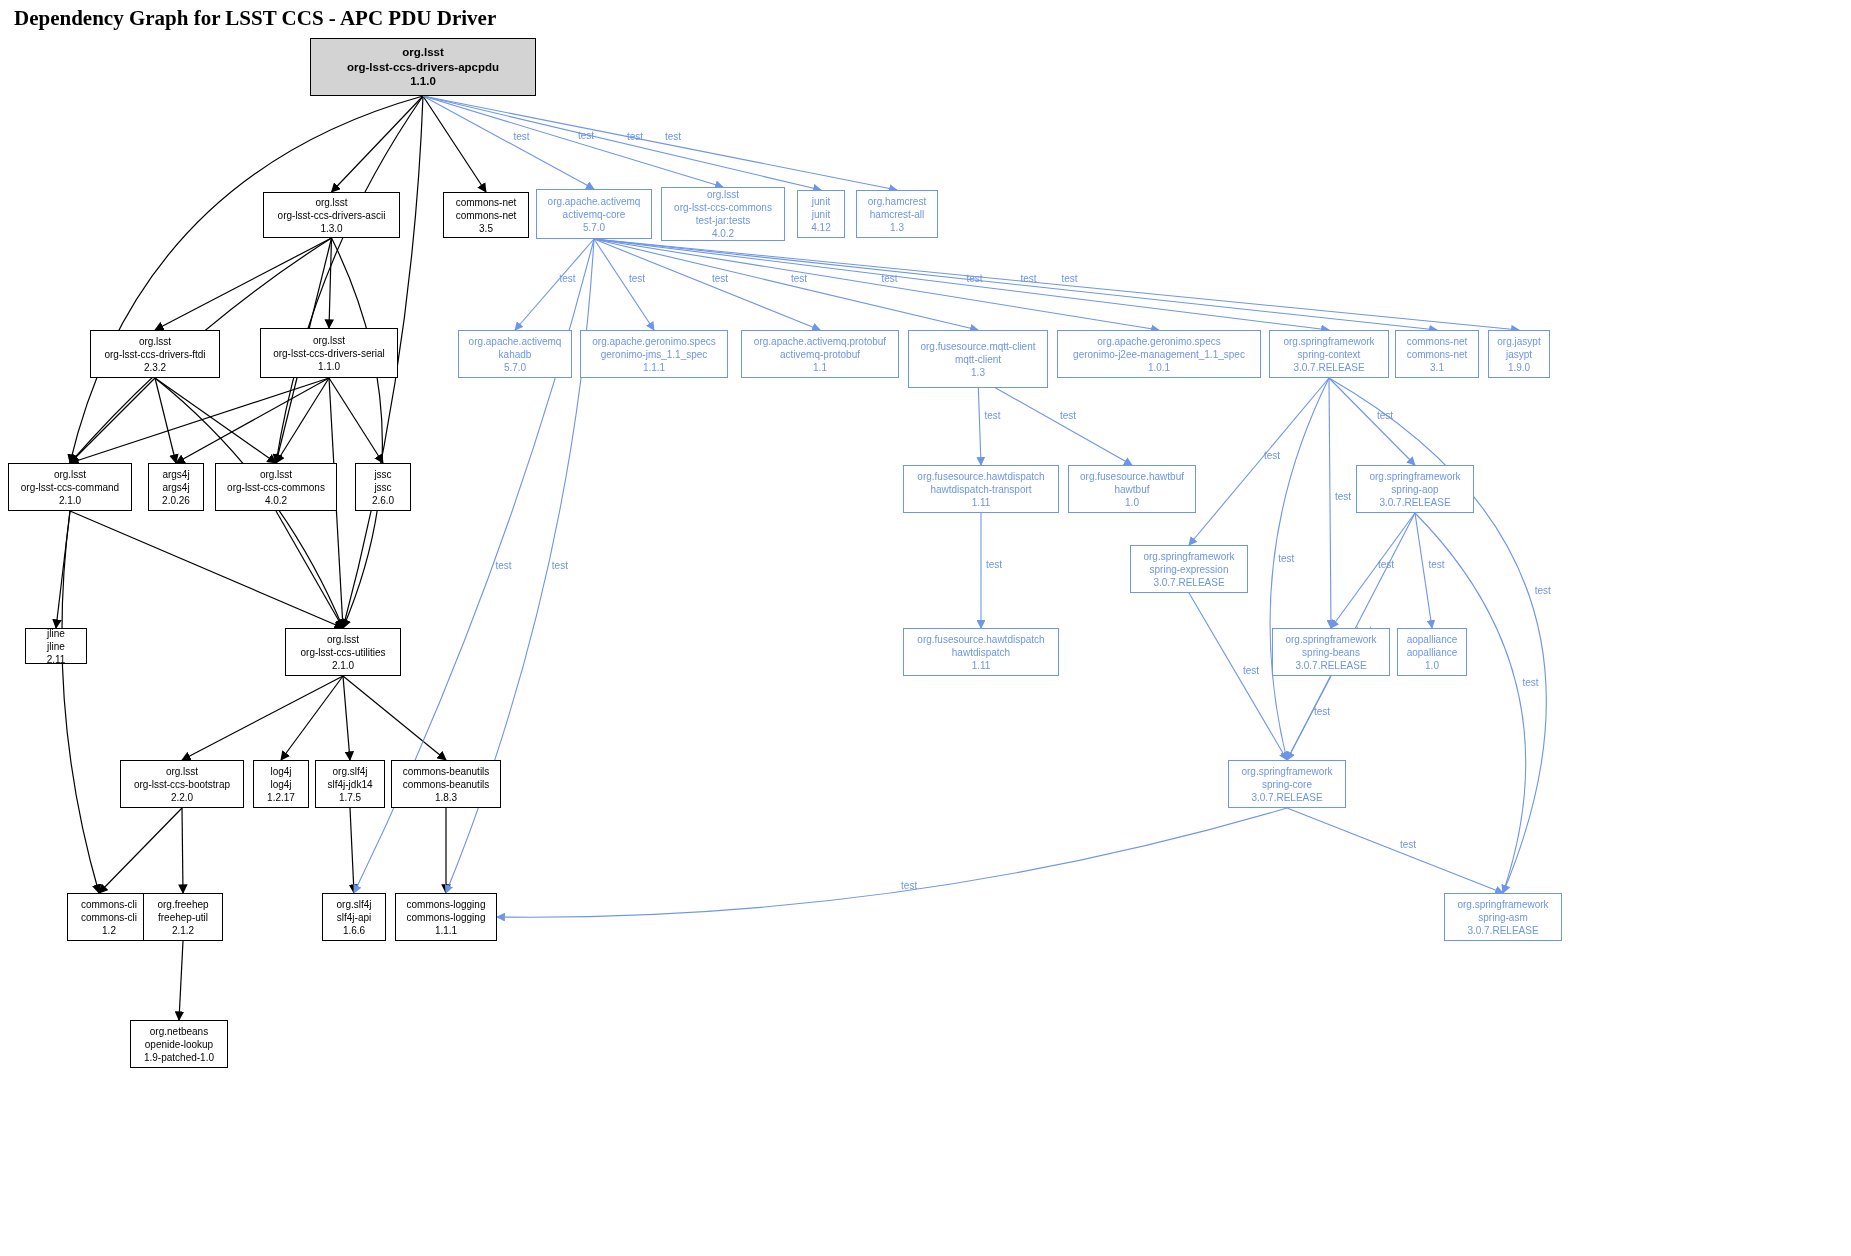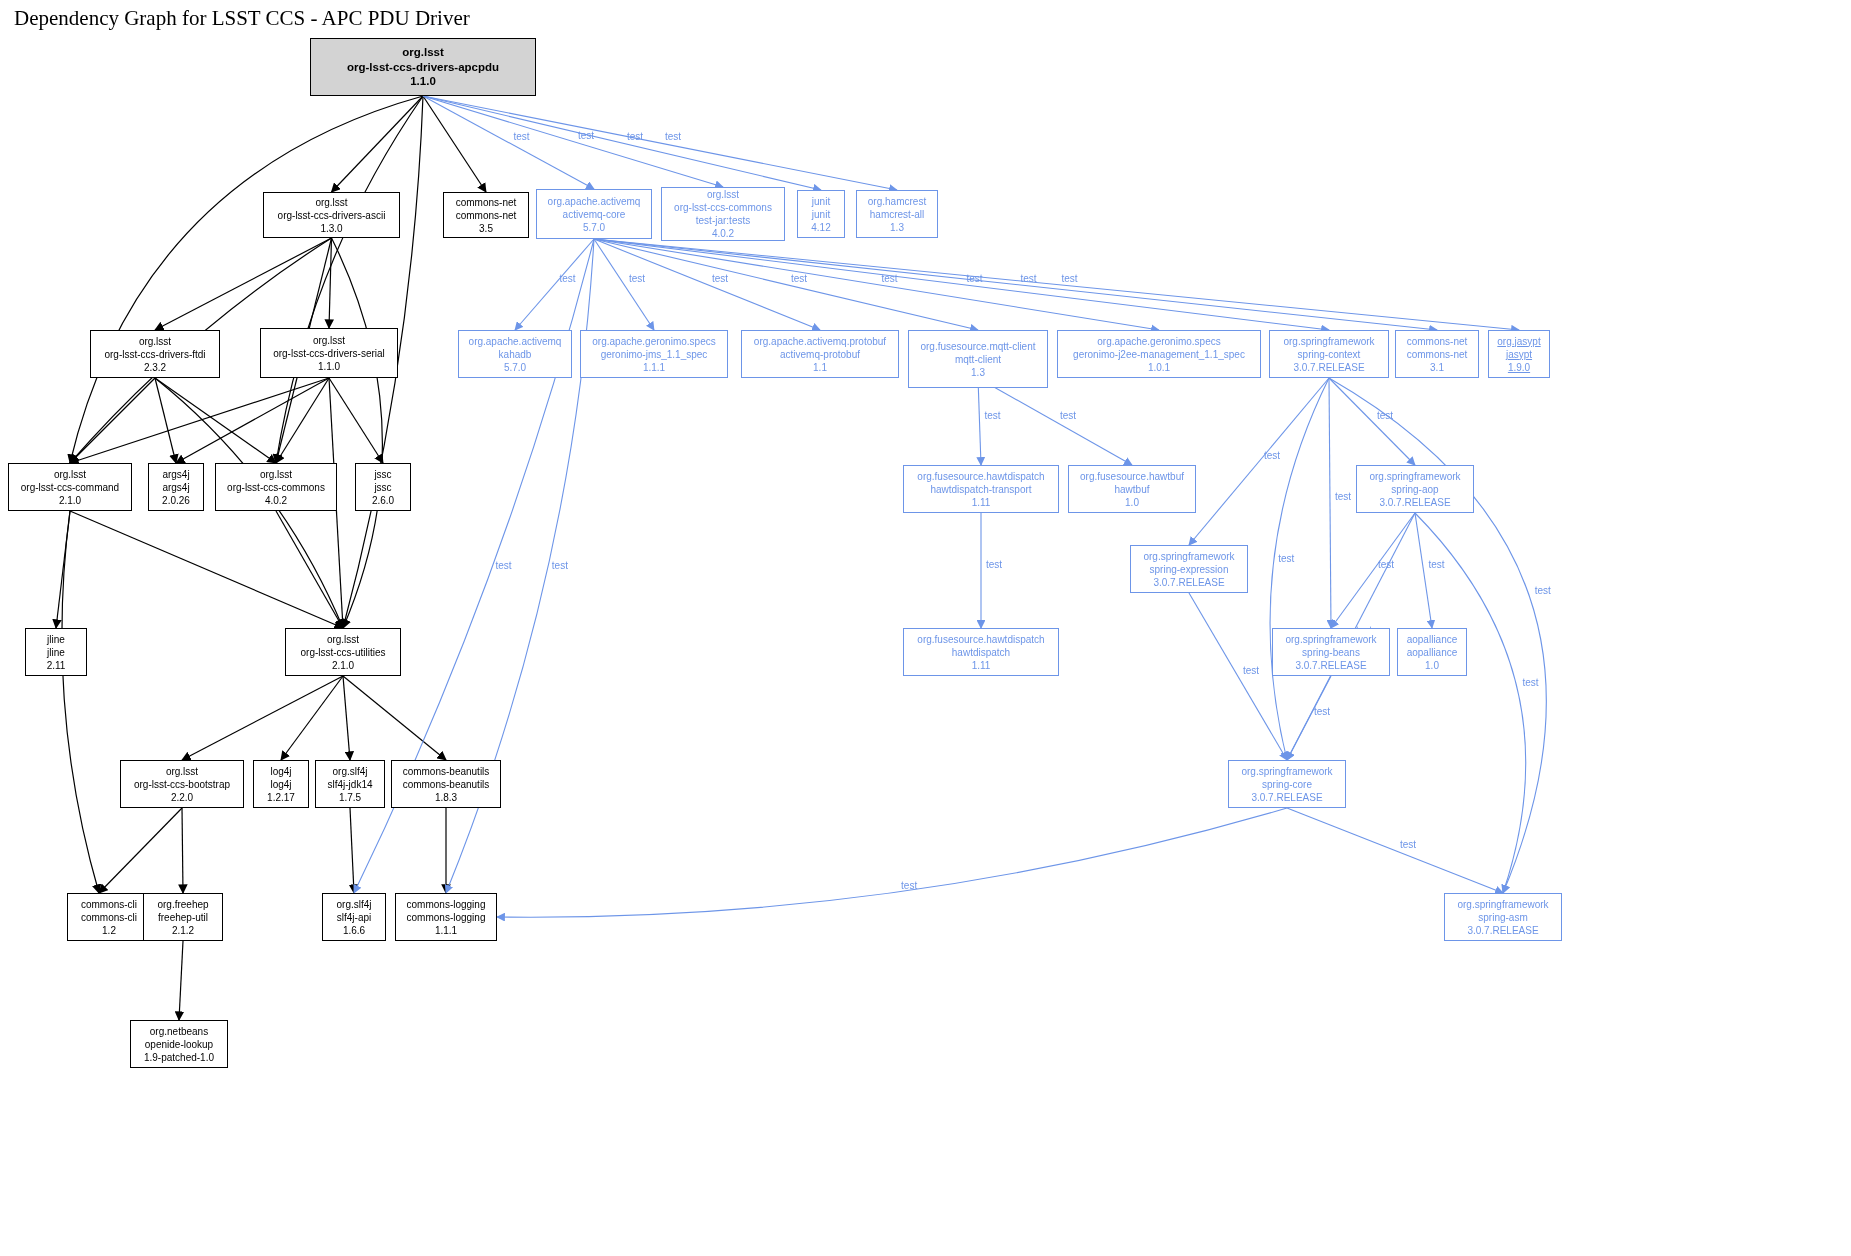--- a/index.html
+++ b/index.html
@@ -1,19 +1,19 @@
 <!DOCTYPE html>
 <html><head>
 <meta charset="utf-8">
 <style>
   * { margin:0; padding:0; box-sizing:border-box; }
   html,body { width:1851px; height:1256px; overflow:hidden; }
   body { position:relative; background:#ffffff; font-family:"Liberation Sans", sans-serif; }
   #title { position:absolute; left:14px; top:6px; font-family:"Liberation Serif", serif;
-           font-size:21px; font-weight:normal; color:#000; white-space:nowrap; z-index:3; }
+           font-size:21px; font-weight:bold; color:#000; white-space:nowrap; z-index:3; }
   #edges { position:absolute; left:0; top:0; z-index:1; }
   #graph { position:absolute; left:0; top:0; width:100%; height:100%;padding-left:8px; }
   .node { position:absolute; z-index:2; display:flex; flex-direction:column; justify-content:center;
           align-items:center; text-align:center; background:#ffffff; border:1px solid #000;
           font-size:10px; line-height:1.3; color:#000; }
   .node .nl { display:block; white-space:nowrap; }
   .node.root { background:#d3d3d3; font-weight:bold; font-size:11.5px; }
   .node.test { border-color:#6d95e8; color:#6d95e8; }
   path.edge { fill:none; stroke:#000; stroke-width:1.2px; }
   path.edge.test { stroke:#6d95e8; stroke-width:1.1px; }
@@ -202,21 +202,21 @@
     <div class="node test" style="left: 1269px; top: 330px; width: 120px; height: 48px;">
       <span class="nl">org.springframework</span>
       <span class="nl">spring-context</span>
       <span class="nl">3.0.7.RELEASE</span>
     </div>
     <div class="node test" style="left: 1395px; top: 330px; width: 84px; height: 48px;">
       <span class="nl">commons-net</span>
       <span class="nl">commons-net</span>
       <span class="nl">3.1</span>
     </div>
-    <div class="node test" style="left: 1488px; top: 330px; width: 62px; height: 48px; text-decoration: underline;">
+    <div class="node test" style="left: 1488px; top: 330px; width: 62px; height: 48px;">
       <span class="nl">org.jasypt</span>
       <span class="nl">jasypt</span>
       <span class="nl">1.9.0</span>
     </div>
     <div class="node " style="left: 8px; top: 463px; width: 124px; height: 48px;">
       <span class="nl">org.lsst</span>
       <span class="nl">org-lsst-ccs-command</span>
       <span class="nl">2.1.0</span>
     </div>
     <div class="node " style="left: 148px; top: 463px; width: 56px; height: 48px;">
@@ -247,21 +247,21 @@
     <div class="node test" style="left: 1356px; top: 465px; width: 118px; height: 48px;">
       <span class="nl">org.springframework</span>
       <span class="nl">spring-aop</span>
       <span class="nl">3.0.7.RELEASE</span>
     </div>
     <div class="node test" style="left: 1130px; top: 545px; width: 118px; height: 48px;">
       <span class="nl">org.springframework</span>
       <span class="nl">spring-expression</span>
       <span class="nl">3.0.7.RELEASE</span>
     </div>
-    <div class="node " style="left: 25px; top: 628px; width: 62px; height: 48px;">
+    <div class="node " style="left: 25px; top: 628px; width: 62px; height: 36px;">
       <span class="nl">jline</span>
       <span class="nl">jline</span>
       <span class="nl">2.11</span>
     </div>
     <div class="node " style="left: 285px; top: 628px; width: 116px; height: 48px;">
       <span class="nl">org.lsst</span>
       <span class="nl">org-lsst-ccs-utilities</span>
       <span class="nl">2.1.0</span>
     </div>
     <div class="node test" style="left: 903px; top: 628px; width: 156px; height: 48px;">

